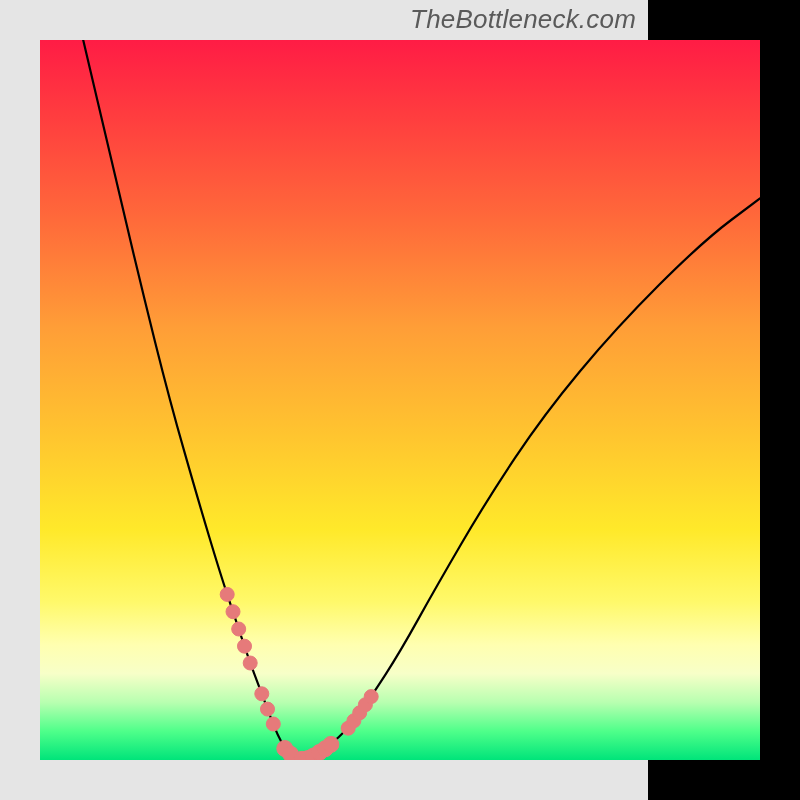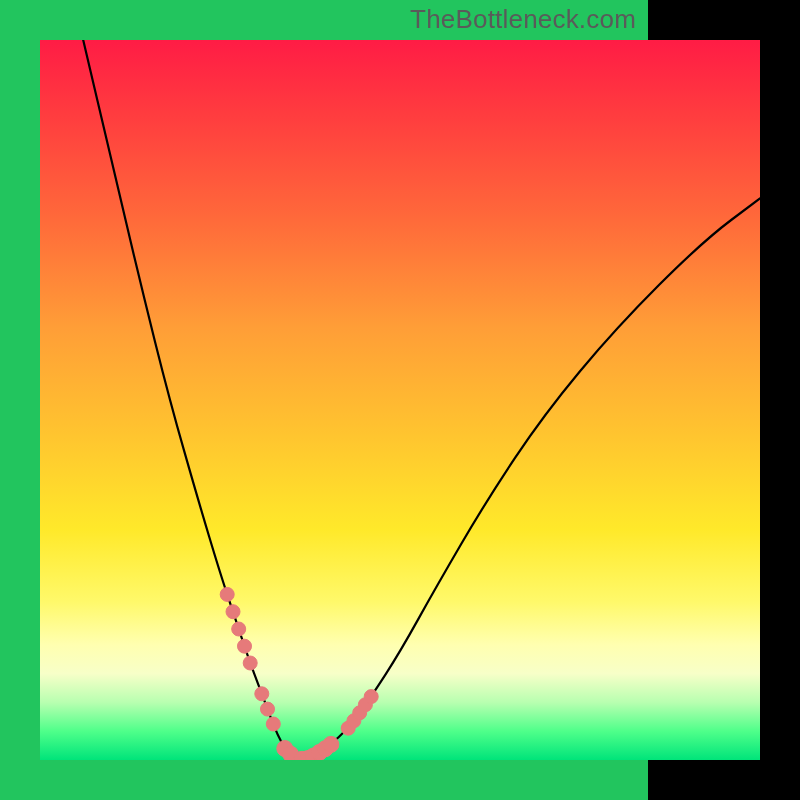--- a/index.html
+++ b/index.html
@@ -8,21 +8,22 @@
     width: 800px;
     height: 800px;
     overflow: hidden;
     background: #000;
     font-family: Arial, Helvetica, sans-serif;
   }
   .frame {
     position: relative;
     width: 648px;
     height: 800px;
-    background: #22c55e;
+    background: #e5e5e5;
+    font-style: italic;
   }
   .watermark {
     position: absolute;
     top: 4px;
     right: 12px;
     font-size: 26px;
     color: #5a5a5a;
     font-weight: 500;
     letter-spacing: 0.2px;
     user-select: none;

